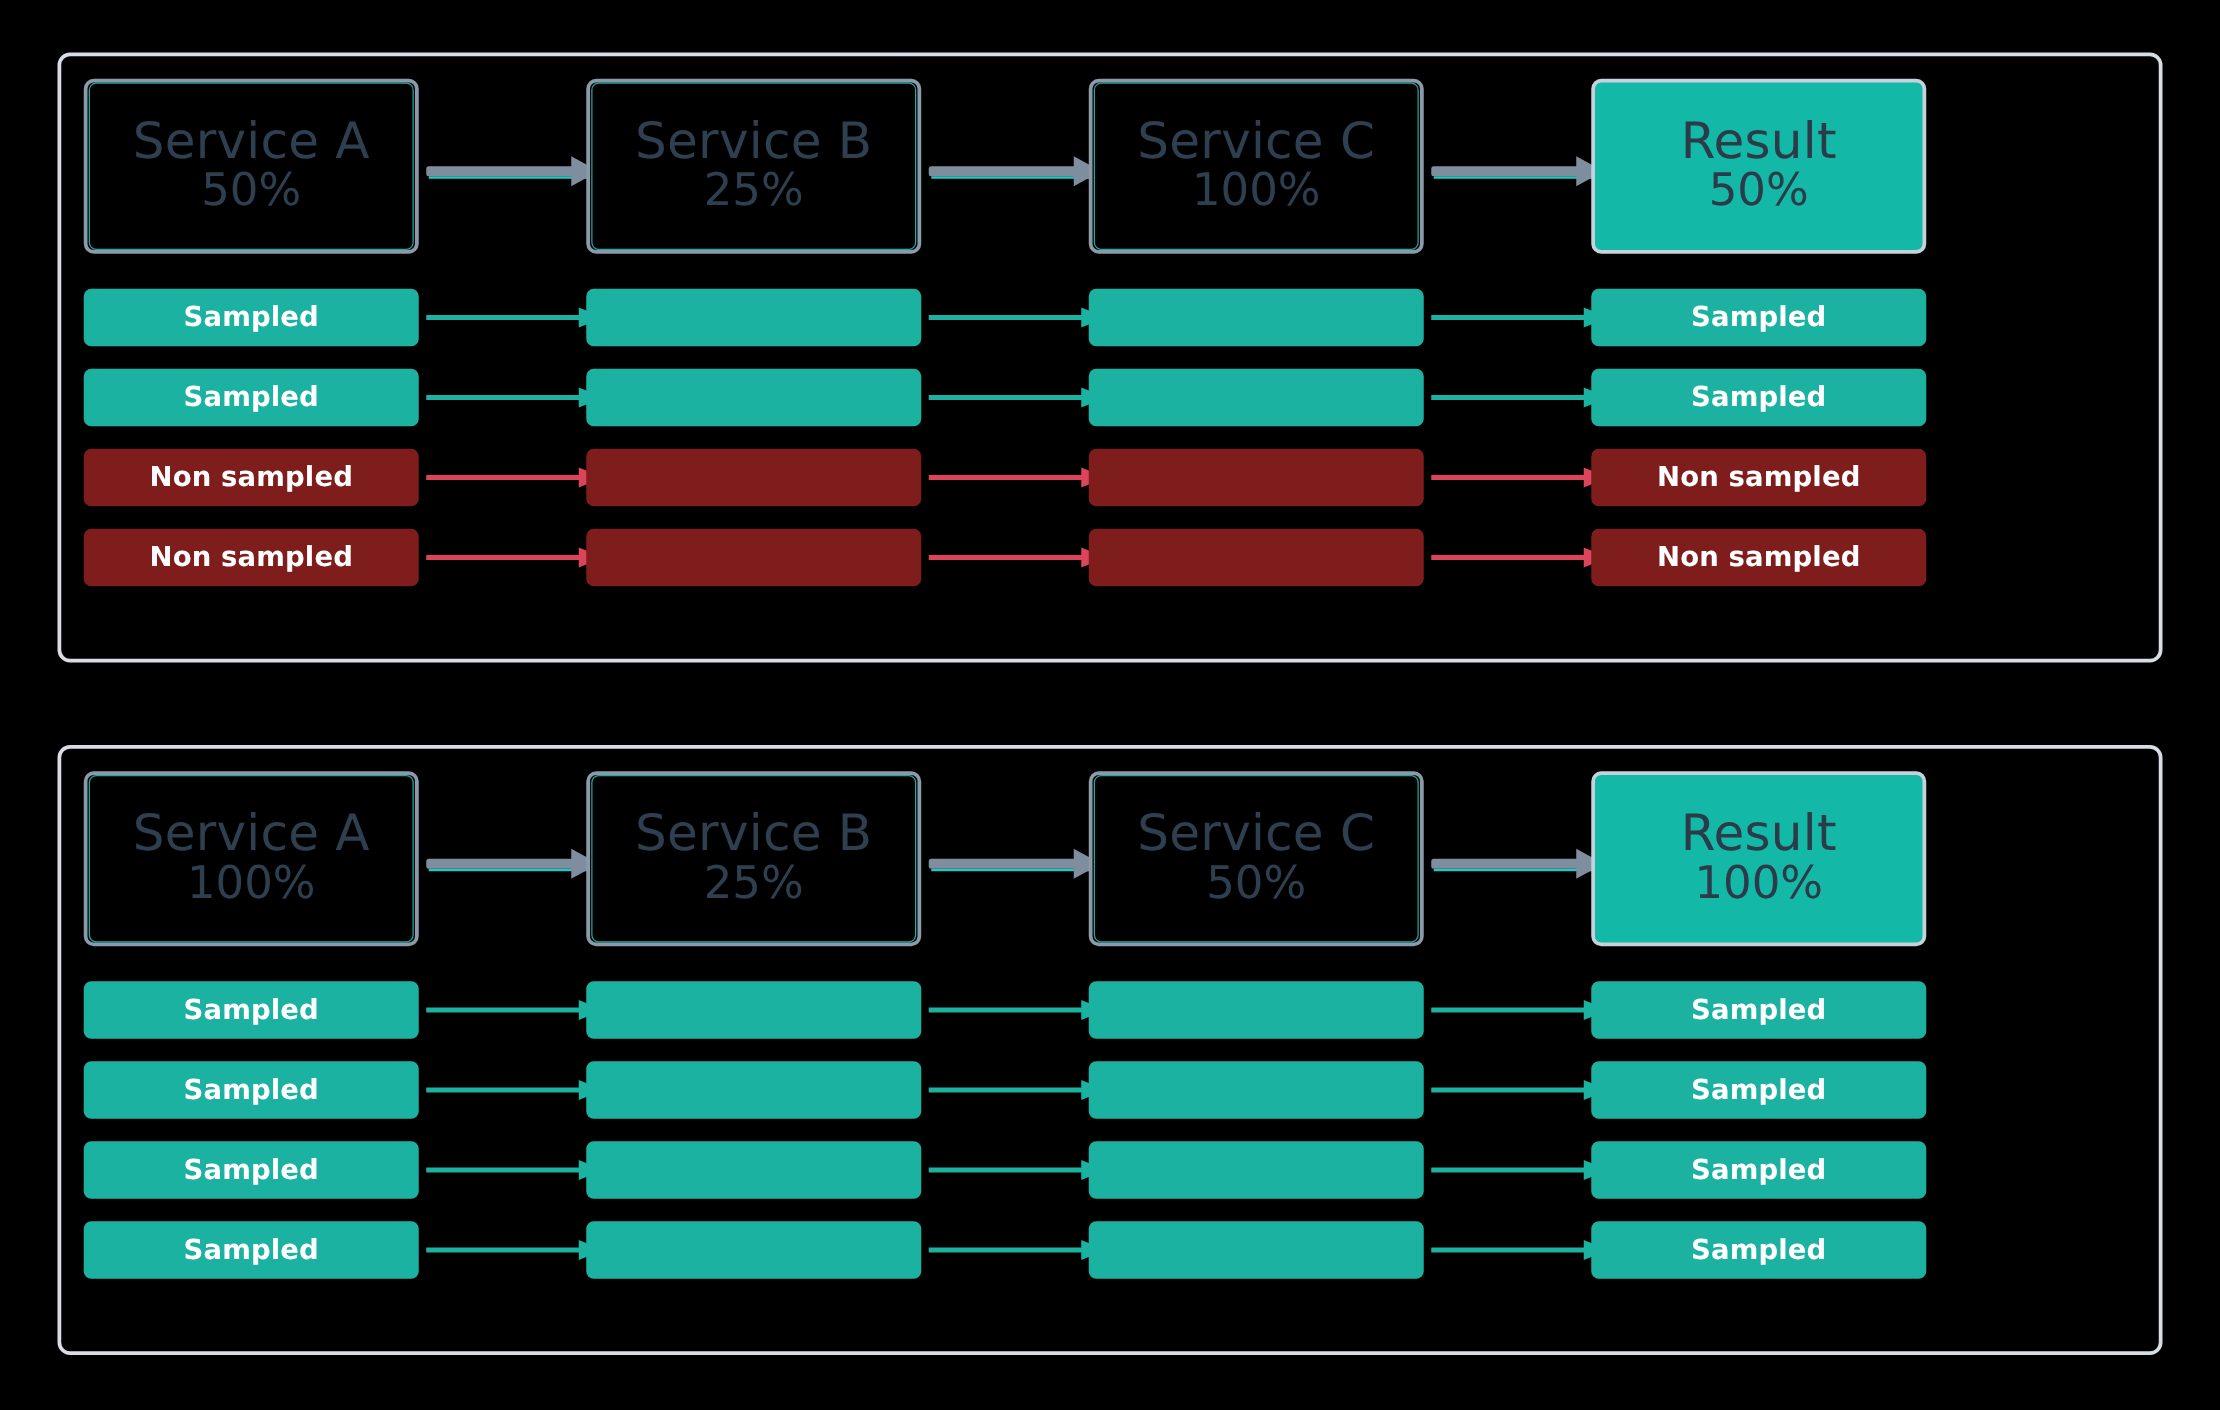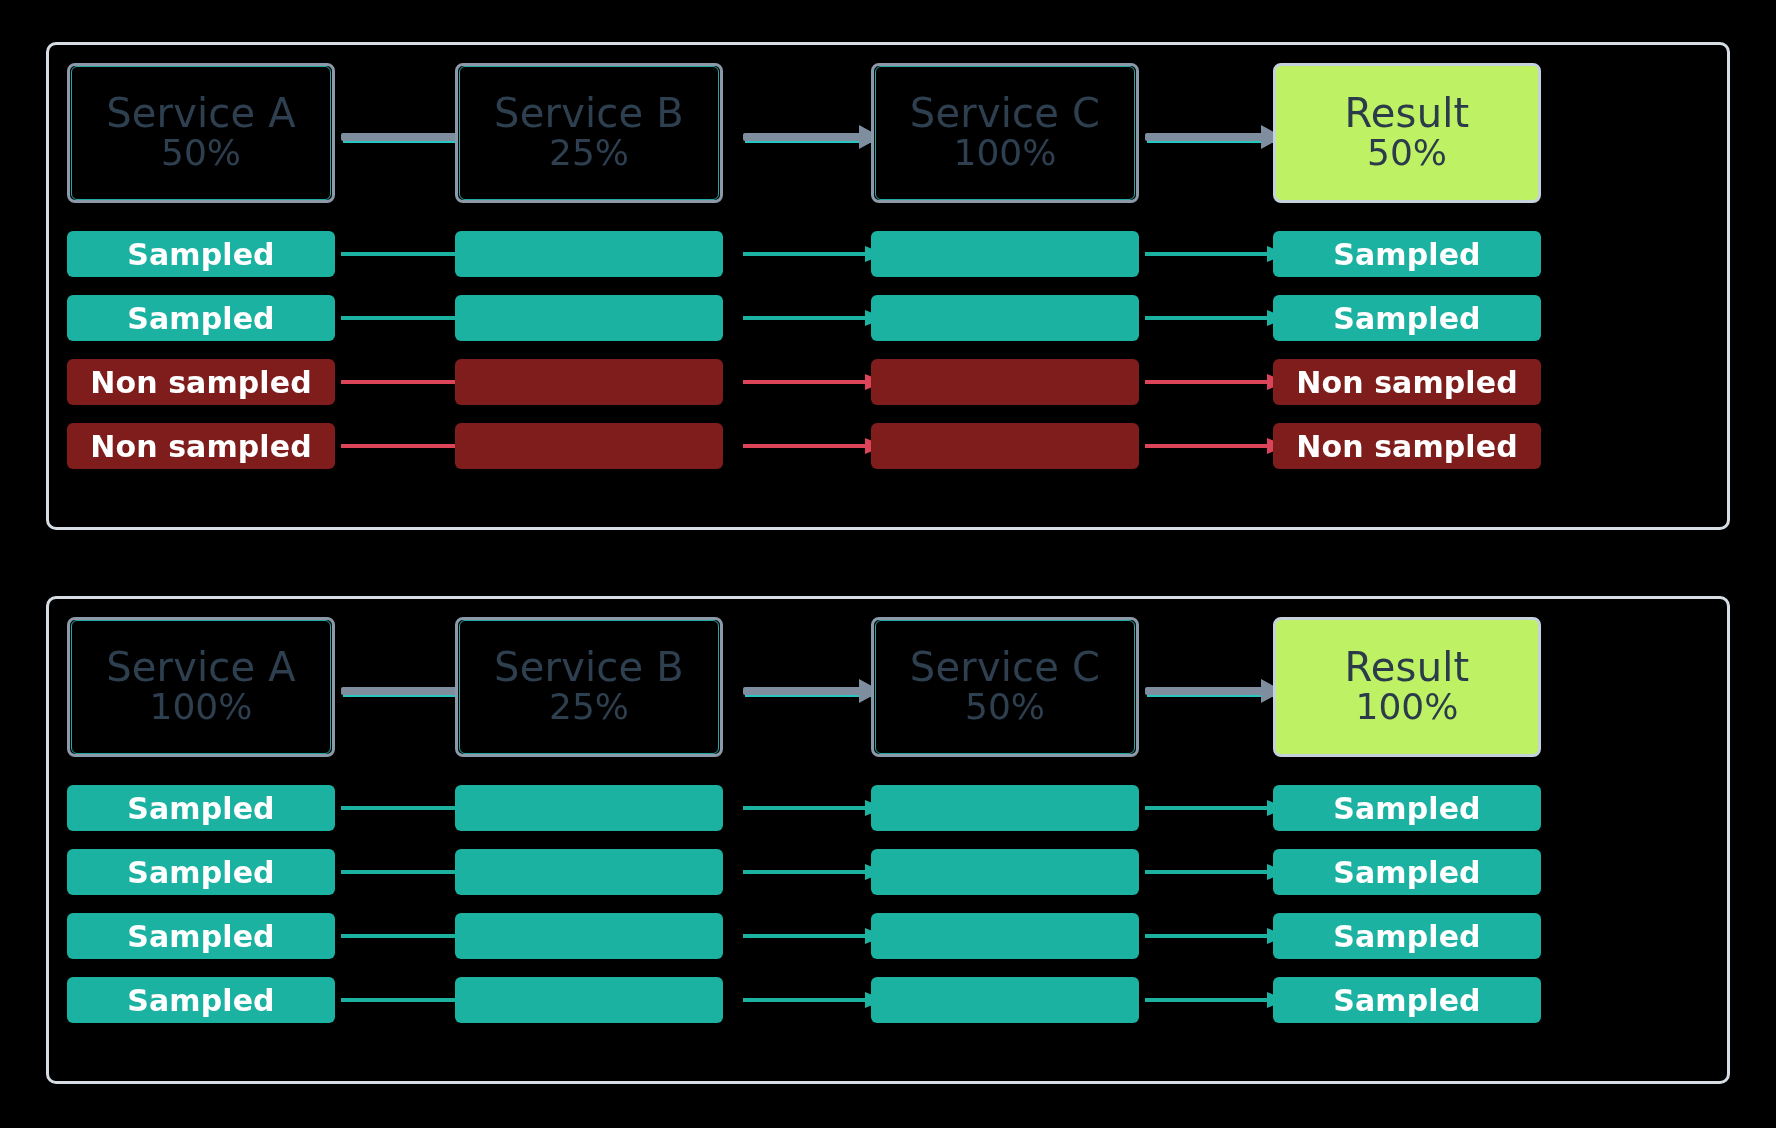--- a/index.html
+++ b/index.html
@@ -66,21 +66,21 @@
   .service-box::after {
     content: "";
     position: absolute;
     left: 1px; right: 1px; top: 0px; bottom: 0px;
     border: 1px solid #27c6c0;
     border-radius: 6px;
     pointer-events: none;
     opacity: .85;
   }
   .service-box.result {
-    background: #bef264;
+    background: #14b8a6;
     border-color: #c5d2dc;
     color: #2b3b4a;
   }
   .service-box.result::after { display: none; }
 
   .service-name {
     font-size: 40px;
     line-height: 40px;
     font-weight: 400;
     letter-spacing: .2px;
@@ -88,21 +88,21 @@
   .service-pct {
     font-size: 36px;
     line-height: 40px;
     font-weight: 400;
   }
   .service-box.result .service-name,
   .service-box.result .service-pct { color: #2b3b4a; }
 
   
   .col0 { left: 18px;   }
-  .col1 { left: 406px;  }
+  .col1 { left: 420px;  }
   .col2 { left: 822px;  }
   .col3 { left: 1224px; }
 
   
   .svc-arrow {
     position: absolute;
     top: 80px;
     width: 148px;
     height: 24px;
   }
@@ -148,21 +148,21 @@
   .trace-bar {
     position: absolute;
     top: 0;
     width: 268px;
     height: 46px;
     border-radius: 6px;
     display: flex;
     align-items: center;
     justify-content: center;
     color: #ffffff;
-    font-size: 30px;
+    font-size: 22px;
     font-weight: 700;
     letter-spacing: .1px;
     box-sizing: border-box;
   }
   .trace-bar.sampled     { background: #1cb2a2; }
   .trace-bar.non-sampled { background: #7f1d1d; }
 
   .trace-arrow {
     position: absolute;
     top: 15px;

